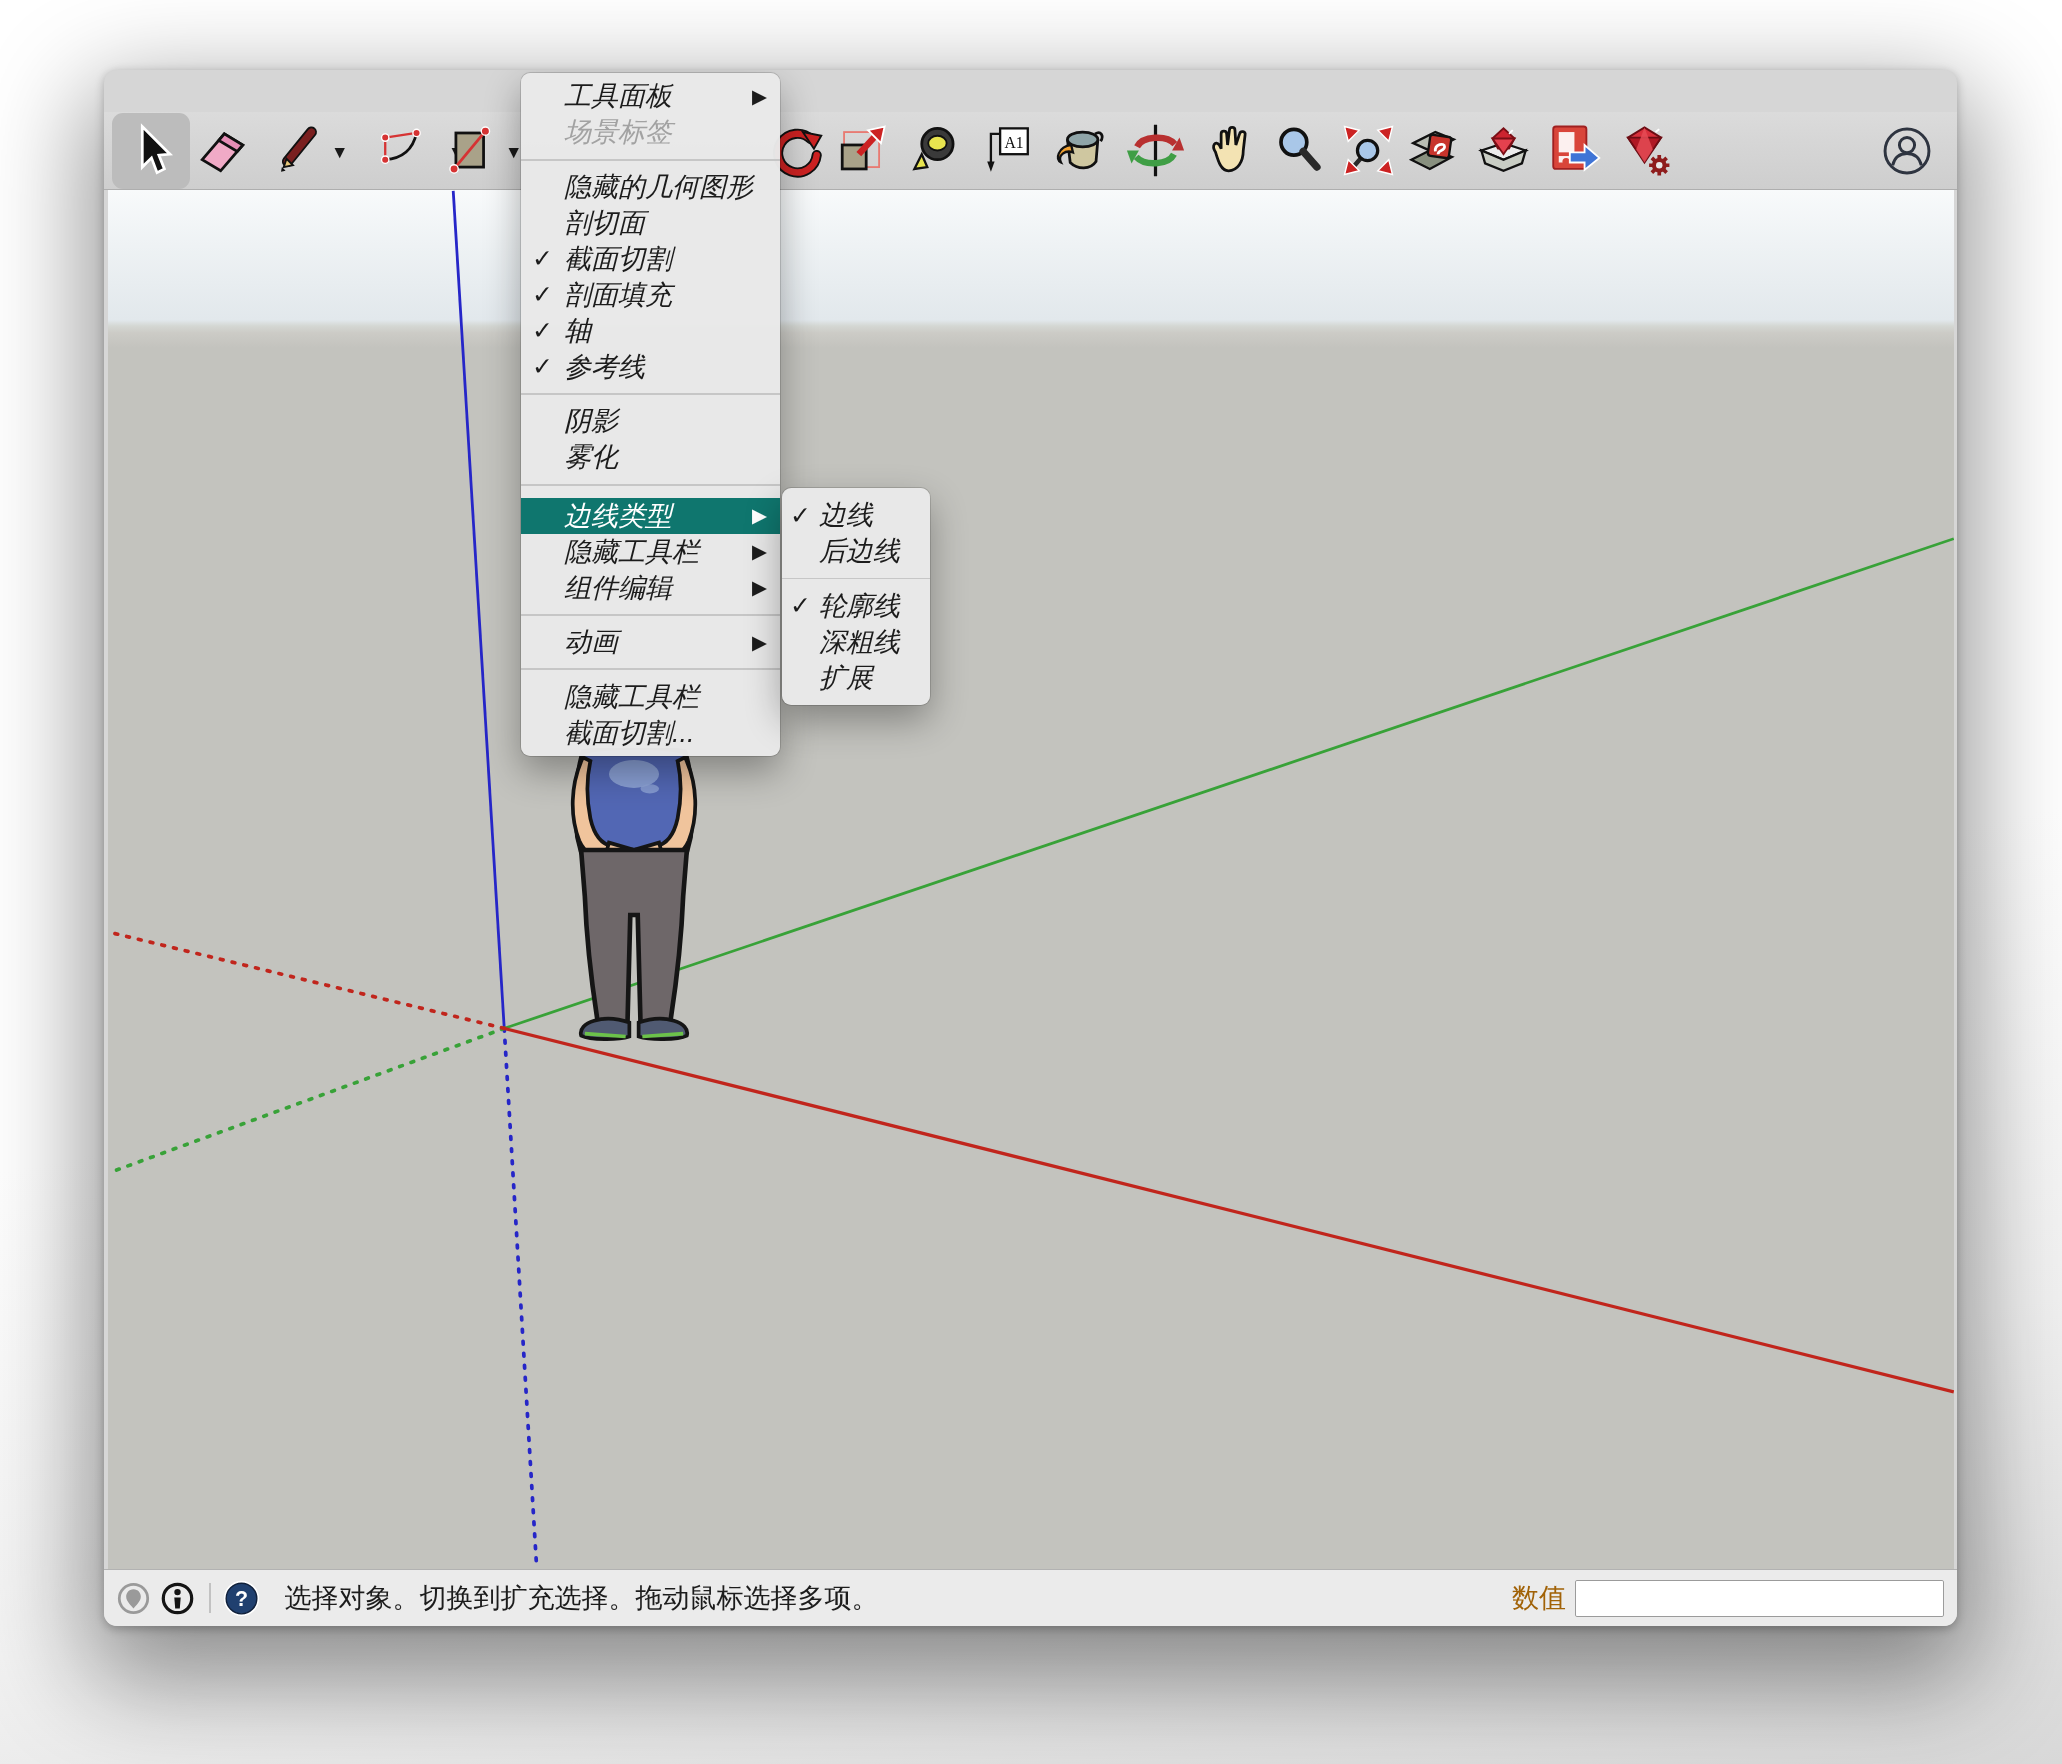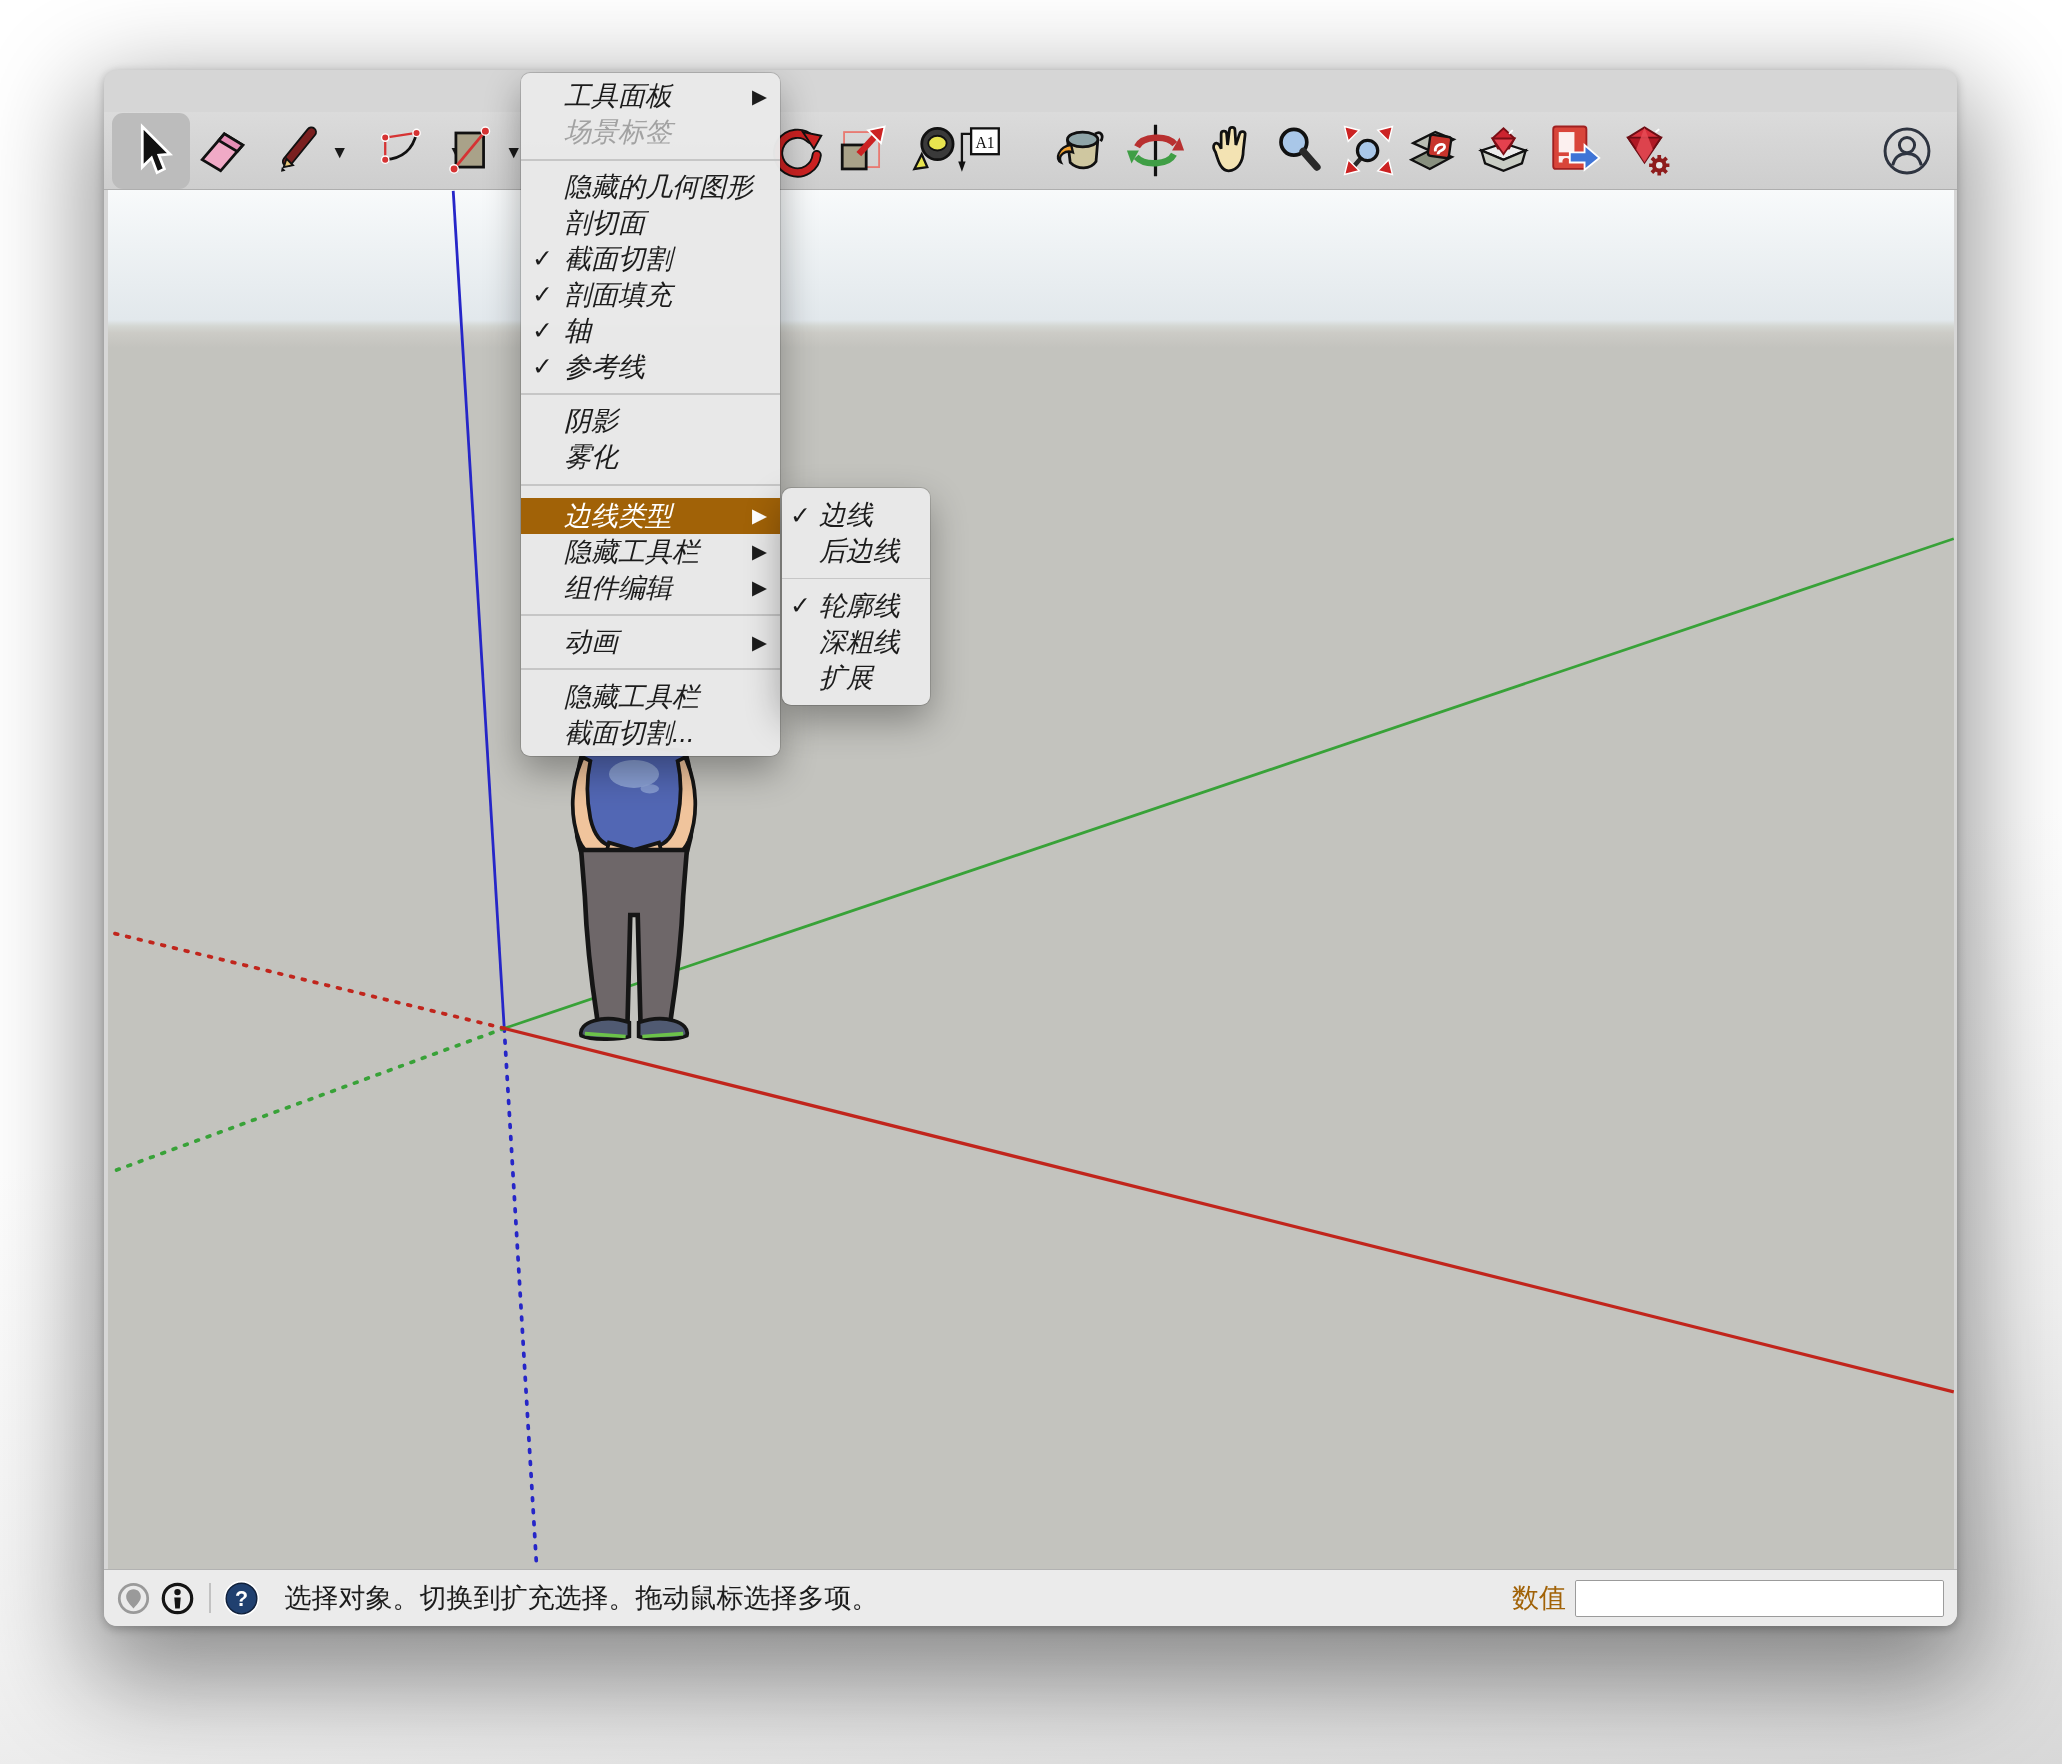--- a/index.html
+++ b/index.html
@@ -41,21 +41,21 @@
     box-shadow:0 15px 37px rgba(0,0,0,.33),0 0 0 0.9px rgba(0,0,0,.15);padding:5.6px 0;z-index:50;}
   #menu{left:417px;top:2.8px;width:259px;}
   #submenu{left:678px;top:418px;width:148px;z-index:51;padding:9.3px 0;}
   .mrow{display:flex;align-items:center;height:36px;font-size:27px;color:#1c1c1c;}
   .mck{width:43px;text-align:center;font-size:25px;font-weight:700;flex:none;}
   #submenu .mck{width:37px;}
   .mlabel{flex:1;white-space:nowrap;font-style:italic;}
   .marrow{flex:none;margin-right:13px;font-size:19.5px;}
   .msep{height:1.9px;background:#c6c6c6;margin:8.3px 0;}
   .mrow.disabled{color:#a2a2a2;}
-  .mrow.hl{background:#a16207;color:#ffffff;margin-top:12px;}
+  .mrow.hl{background:#0f766e;color:#ffffff;margin-top:12px;}
   
   .statusbar{position:absolute;left:0;bottom:0;width:100%;height:57px;background:#ebebeb;
     border-top:1.9px solid #b2b2b2;box-sizing:border-box;display:flex;align-items:center;padding:0 13px;z-index:20;}
   .sicon{flex:none;margin-right:11px;display:flex;align-items:center;}
   .sdivider{flex:none;width:1.9px;height:30px;background:#c2c2c2;margin:0 11px 0 3.7px;}
   .smsg{font-size:27px;color:#1c1c1c;margin-left:13px;white-space:nowrap;}
   .sright{margin-left:auto;display:flex;align-items:center;}
   .vlabel{font-size:27px;color:#a16207;margin-right:9.3px;}
   .vinput{width:352px;height:35px;border:1.9px solid #9b9b9b;border-radius:1.9px;background:#fff;
     font-size:25px;padding:0 7.4px;outline:none;font-family:inherit;}
@@ -147,21 +147,21 @@
           <path d="M56 6 L38 10 L52 24 Z" fill="#cc2222" stroke="#fff" stroke-width="2"></path>
         </svg>
     </div>
     <div class="toolbtn" style="left:803px">
       <svg viewBox="0 0 64 64">
           <circle cx="33" cy="25" r="17" fill="#3a3a3a" stroke="#111" stroke-width="3"></circle>
           <ellipse cx="33" cy="24" rx="10" ry="8" fill="#e8e44f" stroke="#111" stroke-width="2"></ellipse>
           <path d="M16 36 L8 52 L22 50 Z" fill="#e8e44f" stroke="#111" stroke-width="2.5"></path>
         </svg>
     </div>
-    <div class="toolbtn" style="left:845px">
+    <div class="toolbtn" style="left:874px">
       <svg viewBox="0 0 64 64">
           <rect x="24" y="8" width="30" height="28" fill="#fff" stroke="#111" stroke-width="2.5"></rect>
           <text x="39" y="29" font-size="17" text-anchor="middle" fill="#111" font-family="Liberation Serif,serif">A1</text>
           <path d="M24 14 L14 14 L14 46" fill="none" stroke="#111" stroke-width="2.5"></path>
           <path d="M10 44 L14 55 L18 44 Z" fill="#111"></path>
         </svg>
     </div>
     <div class="toolbtn" style="left:945px">
       <svg viewBox="0 0 64 64">
           <path d="M20 20 L23 45 C31 53 45 53 51 44 L53 20" fill="#cfc7a0" stroke="#111" stroke-width="3"></path>

